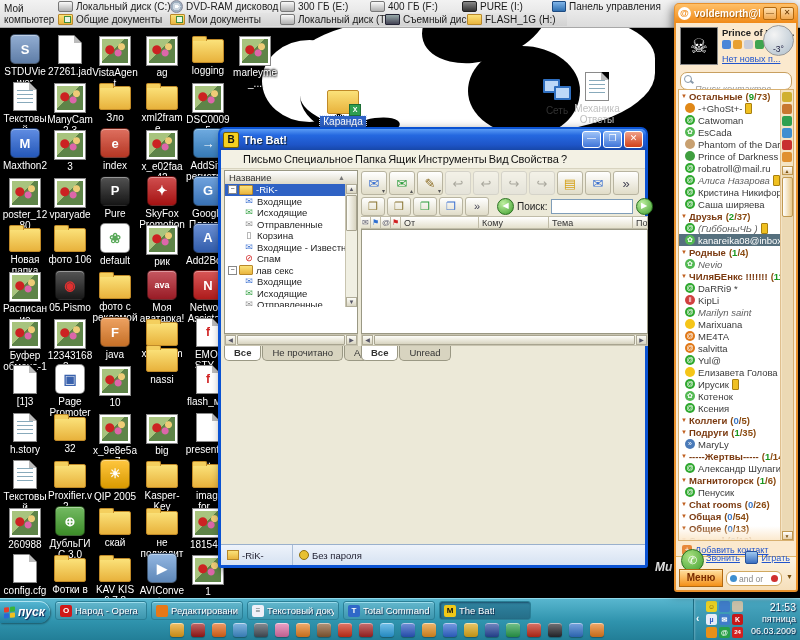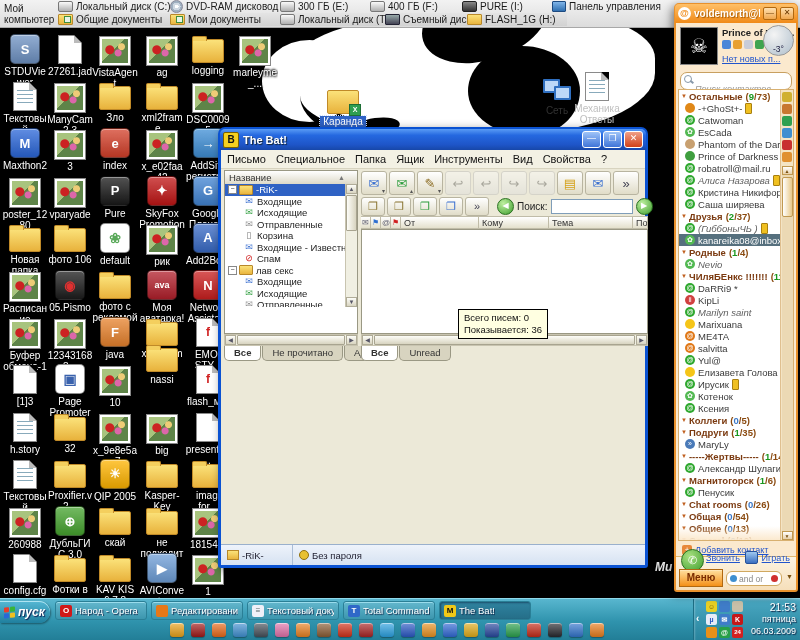--- a/index.html
+++ b/index.html
@@ -71,21 +71,21 @@
        border:3px solid #0a52d2;border-radius:7px 7px 3px 3px;box-shadow:3px 3px 10px rgba(0,0,0,.55);box-sizing:border-box;}
   #bat-title{position:absolute;left:-1px;top:-1px;right:-1px;height:21px;border-radius:5px 5px 0 0;
              background:linear-gradient(#5a9cf5,#2568e0 30%,#1e55c8 75%,#1747a8);display:flex;align-items:center;padding:0 3px;}
   .bat-appico{width:14px;height:14px;background:#f5d020;border:1px solid #7a6000;border-radius:2px;margin-right:4px;
               color:#111;font-size:10px;font-weight:bold;text-align:center;line-height:13px;flex:none;}
   #bat-title-text{color:#fff;font-weight:bold;font-size:11px;flex:1;text-shadow:1px 1px 1px #123;}
   .wbtn{width:17px;height:15px;margin-left:2px;border-radius:3px;border:1px solid #fff;
         background:linear-gradient(#9fc4f8,#3f74d8);color:#fff;font-size:9px;line-height:13px;text-align:center;flex:none;}
   .wbtn-close{background:linear-gradient(#f0a088,#d04018);}
   #bat-menu{position:absolute;left:0;top:20px;right:0;height:18px;background:#f3f1e4;border-bottom:1px solid #d8d4c0;
-            display:flex;align-items:center;padding-left:6px;gap:10px;font-size:11px;color:#111;}
+            display:flex;align-items:center;padding-left:22px;gap:2px;font-size:11px;color:#111;}
   #bat-treepane{position:absolute;left:3px;top:40px;width:134px;height:164px;background:#fff;border:1px solid #9a9884;box-sizing:border-box;}
   #bat-tree-header{position:absolute;left:0;top:0;right:0;height:13px;background:linear-gradient(#fff,#ddd9c8);
                    border-bottom:1px solid #c0bca8;font-size:9.5px;padding-left:4px;color:#333;display:flex;align-items:center;}
   #bat-tree-sort{margin-left:auto;margin-right:12px;font-size:7px;color:#777;}
   #bat-tree{position:absolute;left:0;top:13px;right:11px;height:123px;overflow:hidden;}
   .trow{display:flex;align-items:center;height:11.5px;font-size:9.5px;color:#222;white-space:nowrap;}
   .trow-sel{background:#2f62c4;color:#fff;}
   .texp{width:7px;height:7px;border:1px solid #888;background:#fff;color:#333;font-size:7px;line-height:6px;text-align:center;margin:0 2px;flex:none;}
   .ti{width:12px;flex:none;text-align:center;font-size:9px;line-height:11px;margin-right:2px;}
   .ti-account{width:12px;height:8px;background:linear-gradient(#fbe27a,#e9b53f);border:1px solid #b8882a;border-radius:1px;margin-right:3px;}
@@ -758,24 +758,20 @@
       <span class="bst" style="width:72px">
         <i class="bst-ico"></i>
         <span>-RiK-</span>
       </span>
       <span class="bst" style="border-right:none">
         <i class="bst-key"></i>
         <span>Без пароля</span>
       </span>
     </div>
 
-    <div id="bat-tooltip">
-      <div>Всего писем: 0</div>
-      <div>Показывается: 36</div>
-    </div>
   </div>
 
   <div id="qip" class="abs">
     <div id="qip-title">
       <span id="qip-logo">@</span>
       <span id="qip-title-text">voldemorth@list.ru</span>
       <span class="qbtn">—</span>
       <span class="qbtn">✕</span>
     </div>
     <div id="qip-head">

